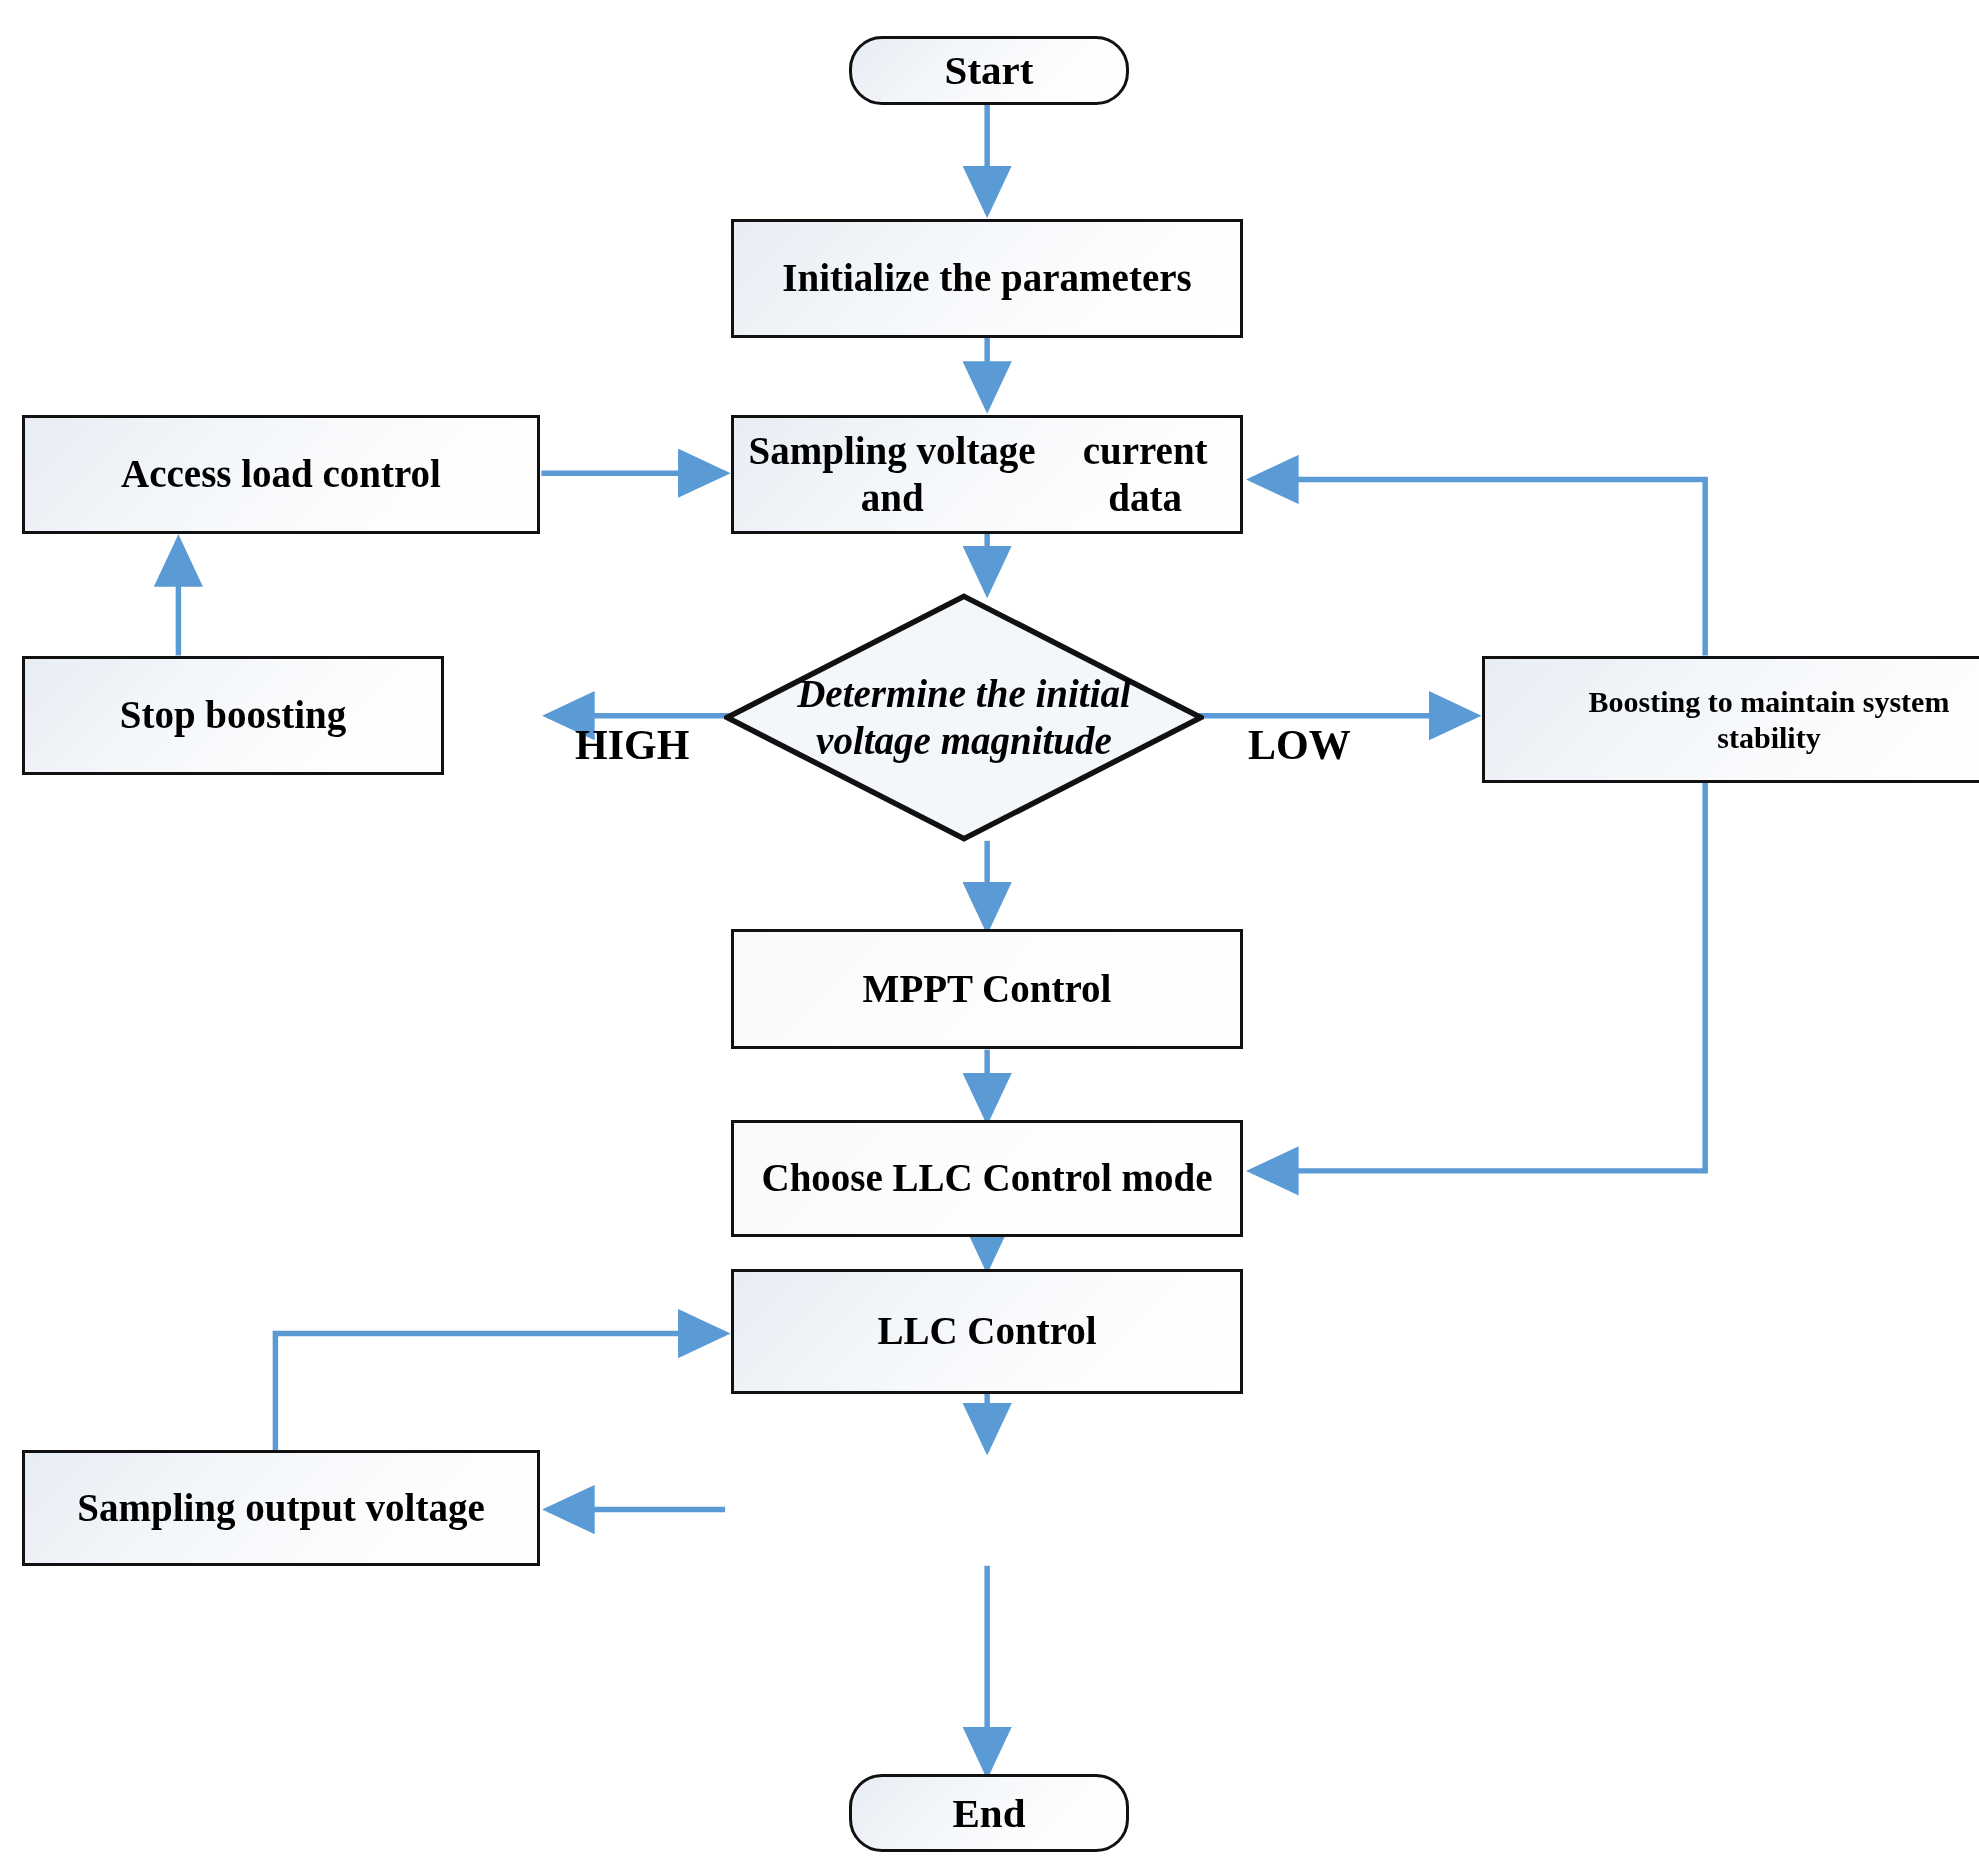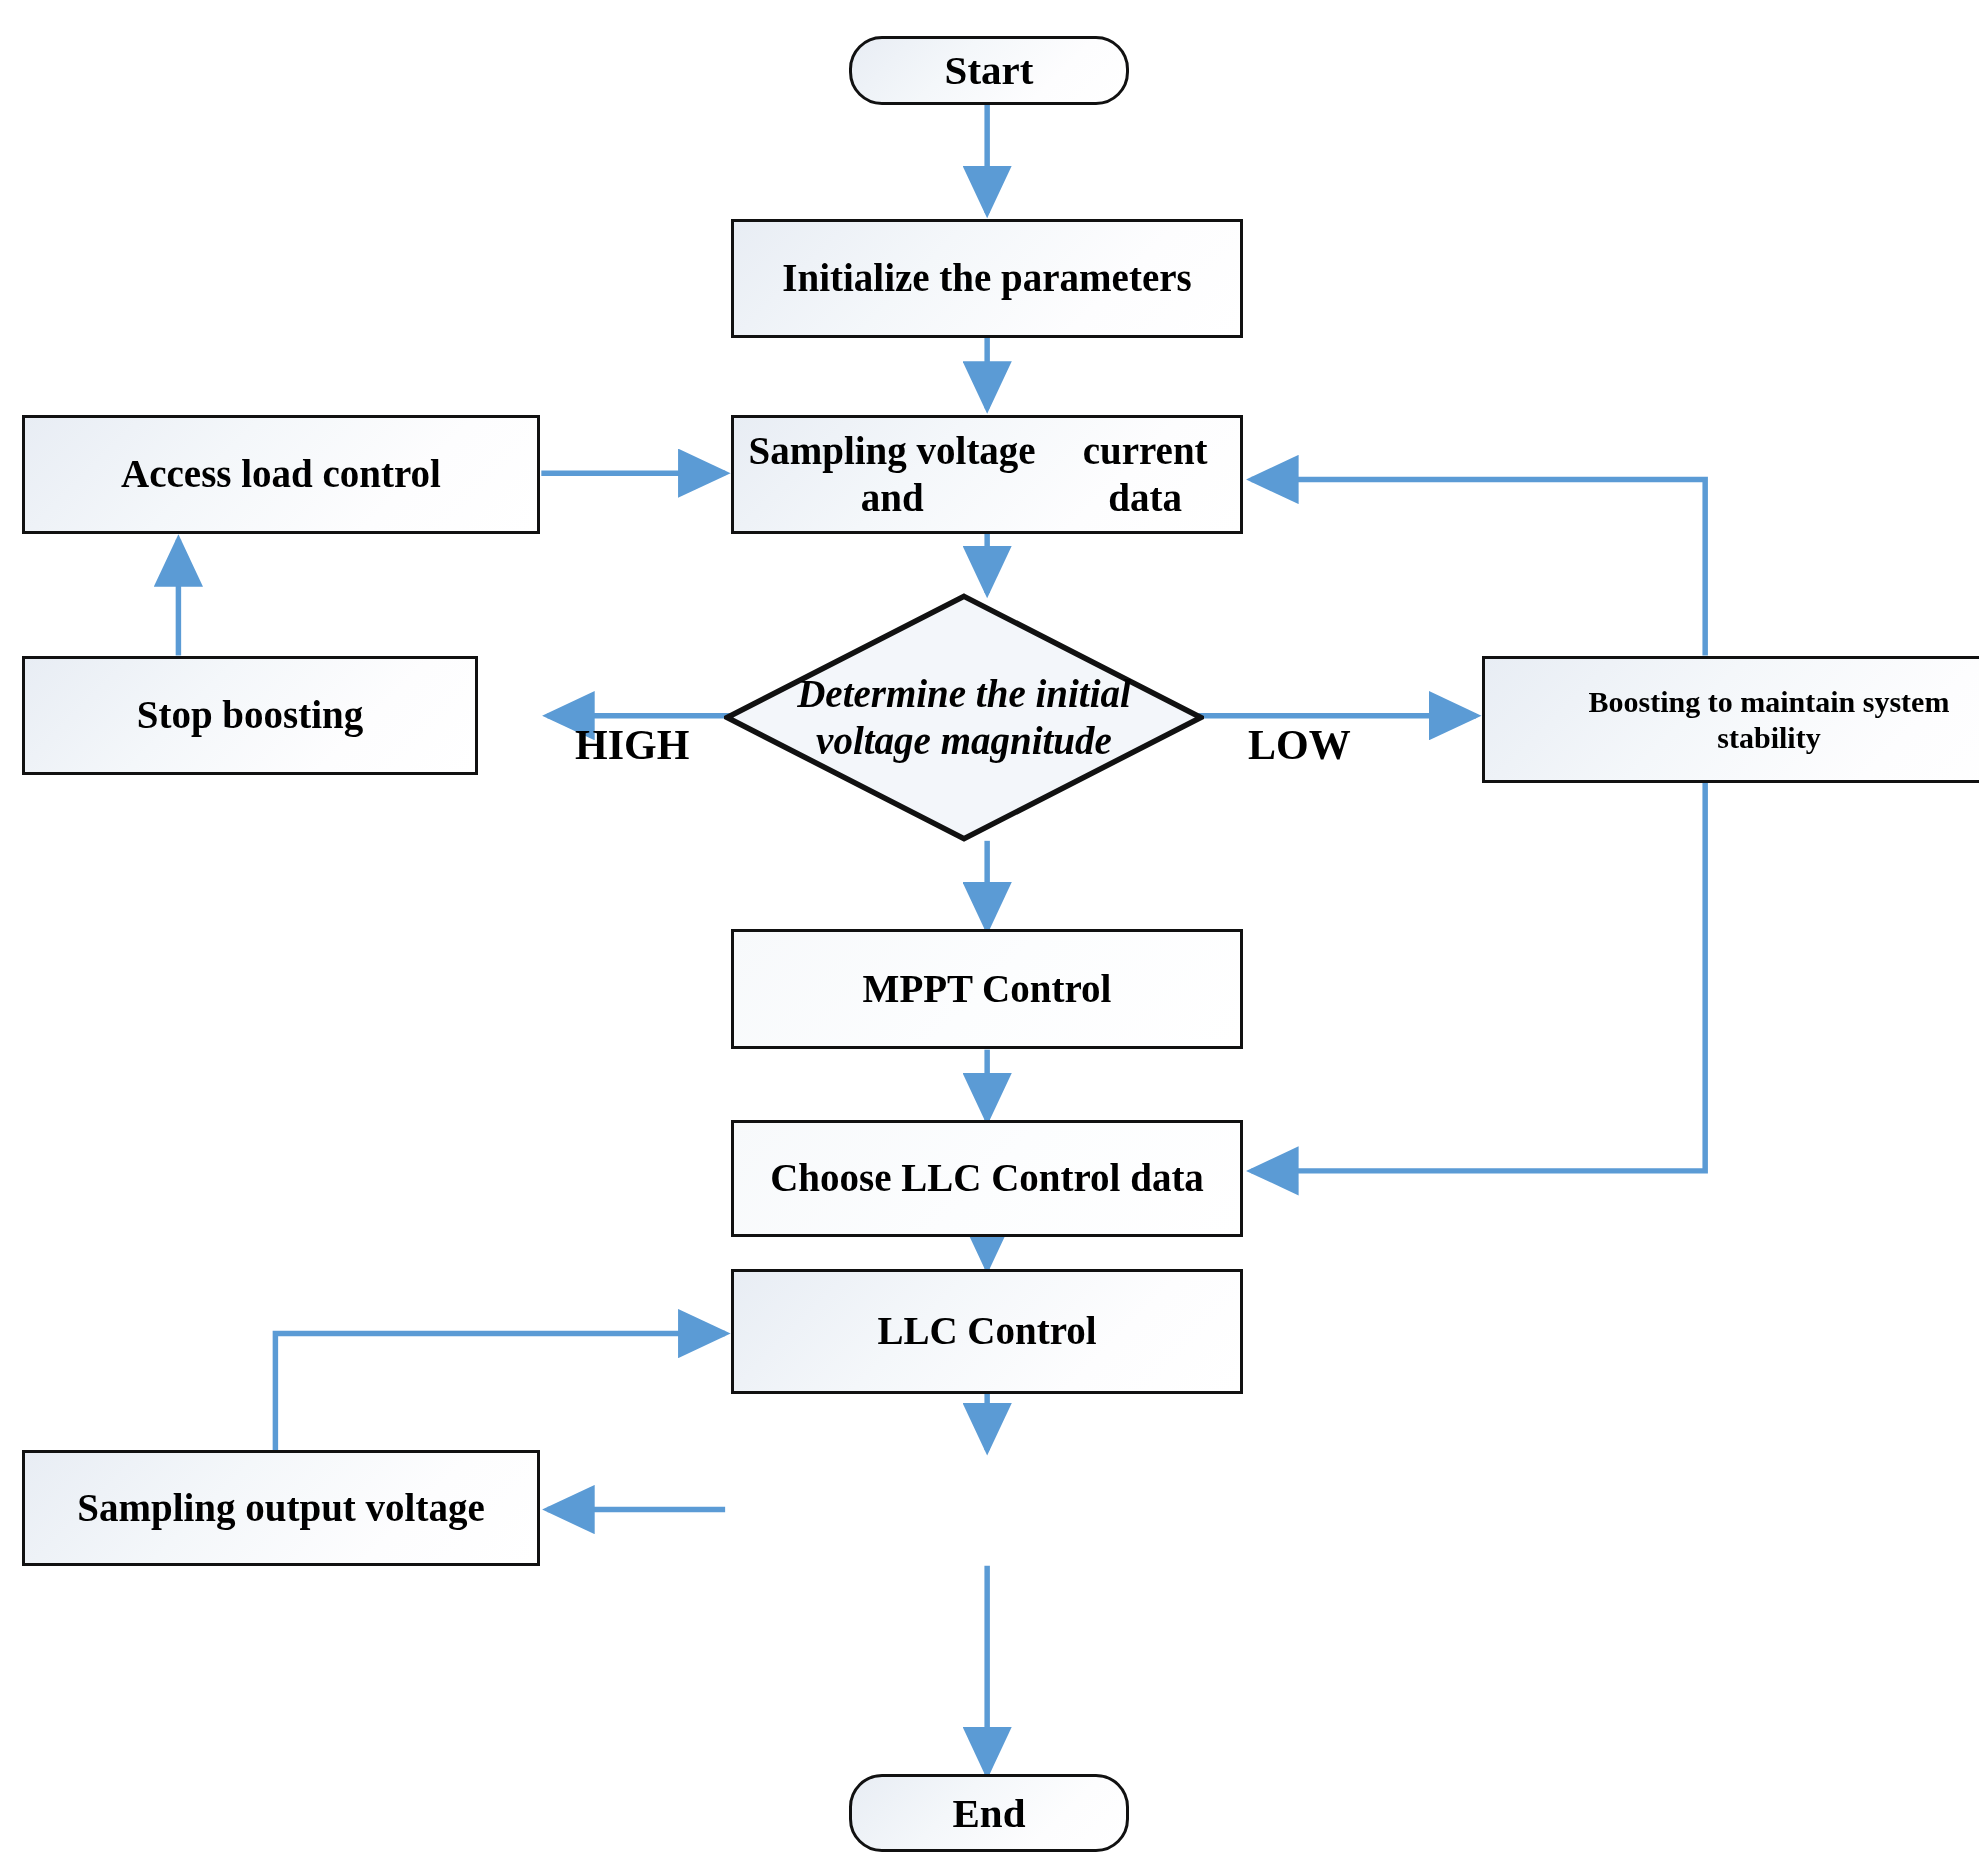--- a/index.html
+++ b/index.html
@@ -142,21 +142,21 @@
 
   <div class="node" style="left:22px; top:415px; width:518px; height:119px;">
     <span class="txt fs-md">Access load control</span>
   </div>
 
   <div class="node" style="left:731px; top:415px; width:512px; height:119px; flex-direction:row;">
     <span class="txt fs-md">Sampling voltage and</span>
     <span class="txt fs-md">current data</span>
   </div>
 
-  <div class="node" style="left:22px; top:656px; width:456px; height:119px;text-align:right;">
+  <div class="node" style="left:22px; top:656px; width:422px; height:119px;text-align:right;">
     <span class="txt fs-md">Stop boosting</span>
   </div>
 
   <div class="diamond-wrap" style="left:724px; top:593px; width:480px; height:249px;font-style:italic;">
     <svg width="480" height="249" viewBox="0 0 614 318" xmlns="http://www.w3.org/2000/svg">
       <polygon points="307,4 610,159 307,314 4,159" fill="#f3f6fa" stroke="#111111" stroke-width="7"></polygon>
     </svg>
     <div class="diamond-label">
       <div>
         <div>Determine the initial</div>
@@ -172,21 +172,21 @@
   <div class="node" style="left:1482px; top:656px; width:574px; height:127px; flex-direction:column;">
     <span class="txt fs-sm">Boosting to maintain system</span>
     <span class="txt fs-sm">stability</span>
   </div>
 
   <div class="node plain" style="left:731px; top:929px; width:512px; height:120px;">
     <span class="txt fs-md">MPPT Control</span>
   </div>
 
   <div class="node plain" style="left:731px; top:1120px; width:512px; height:117px;">
-    <span class="txt fs-md">Choose LLC Control data</span>
+    <span class="txt fs-md">Choose LLC Control mode</span>
   </div>
 
   <div class="node" style="left:731px; top:1269px; width:512px; height:125px;">
     <span class="txt fs-md">LLC Control</span>
   </div>
 
   <div class="node" style="left:22px; top:1450px; width:518px; height:116px;">
     <span class="txt fs-md">Sampling output voltage</span>
   </div>
 

